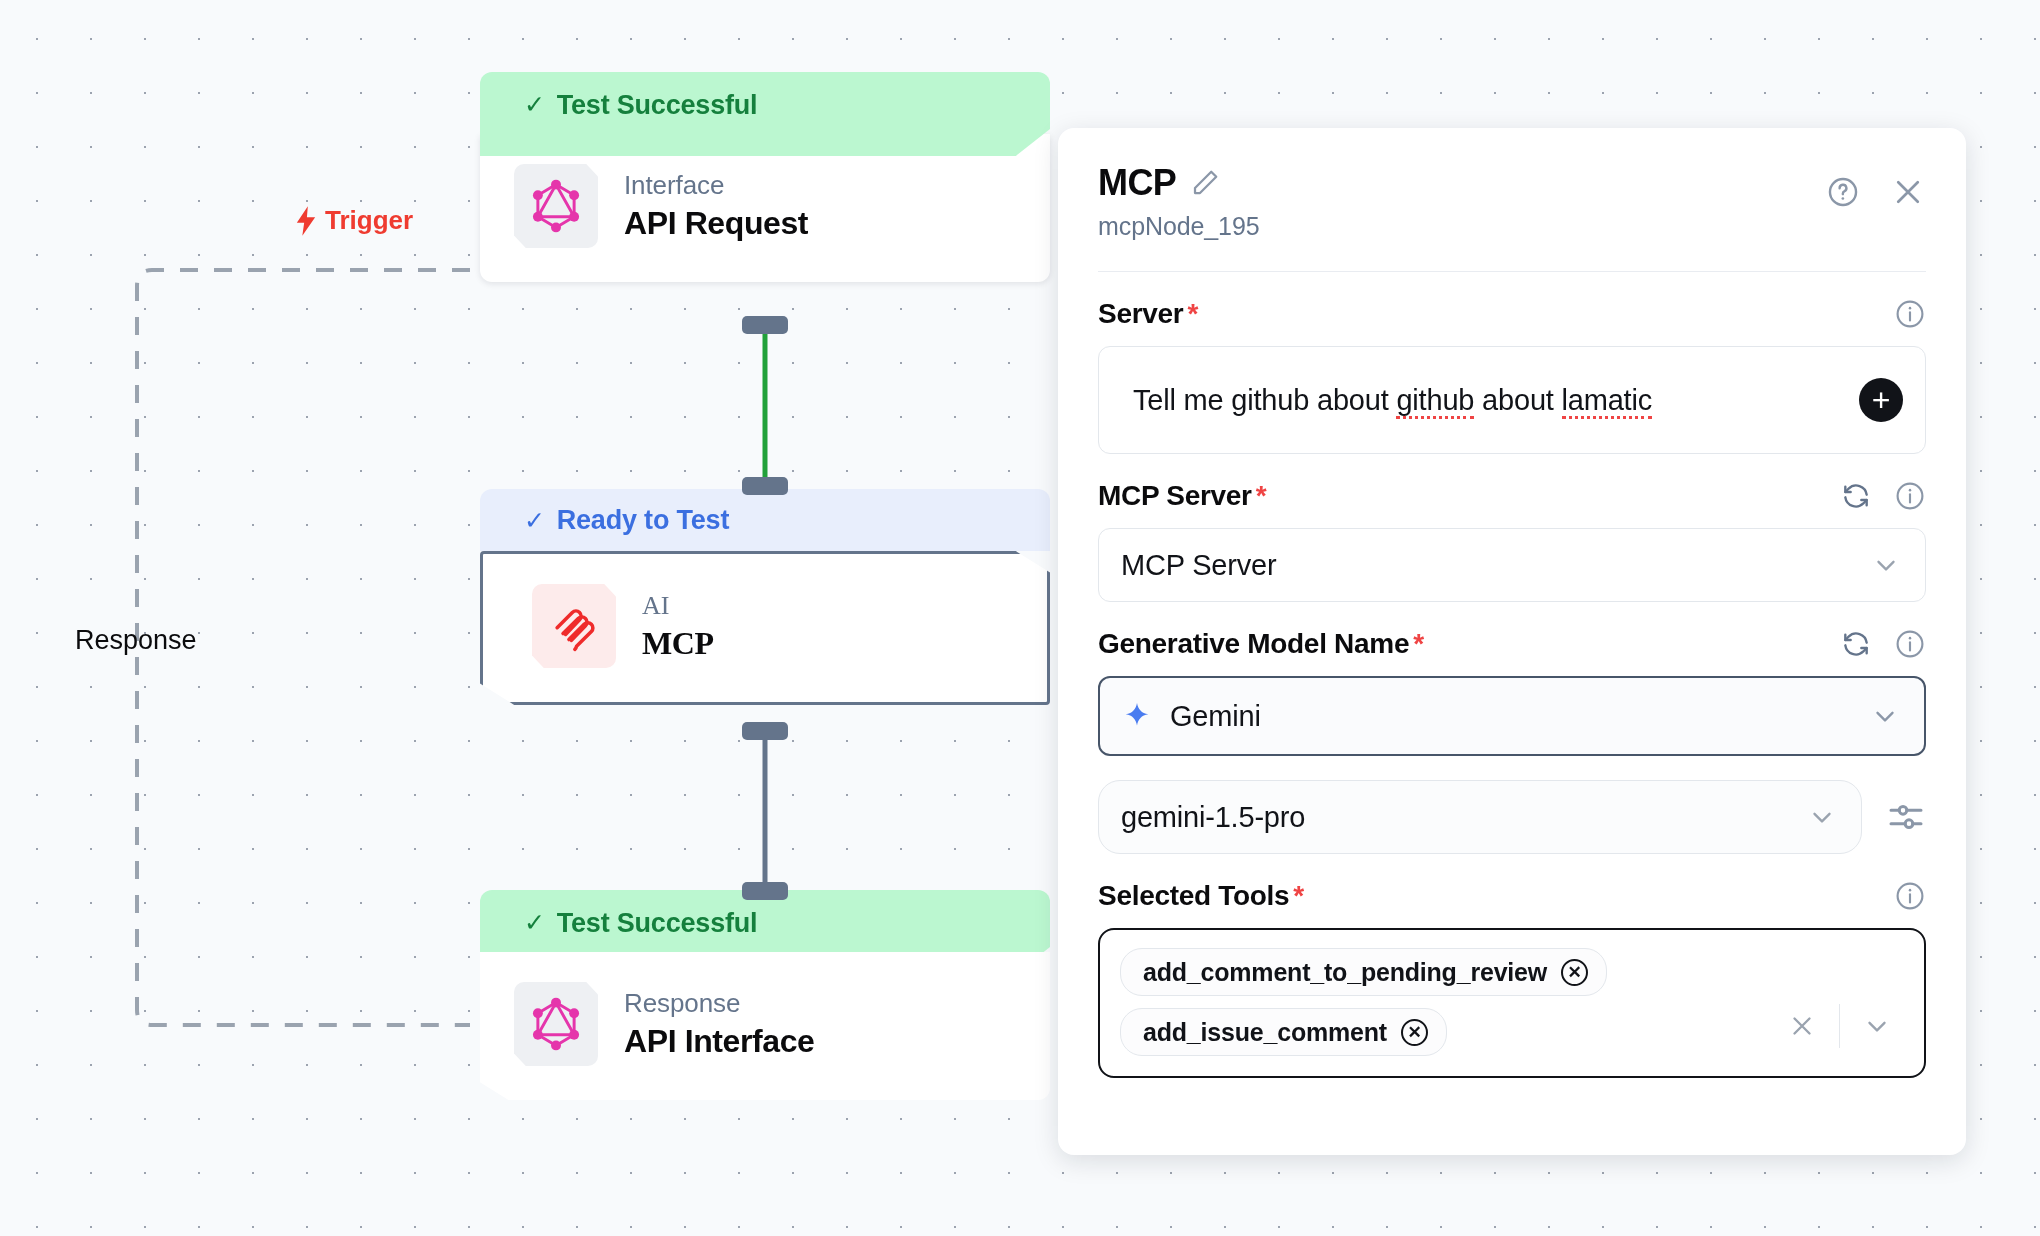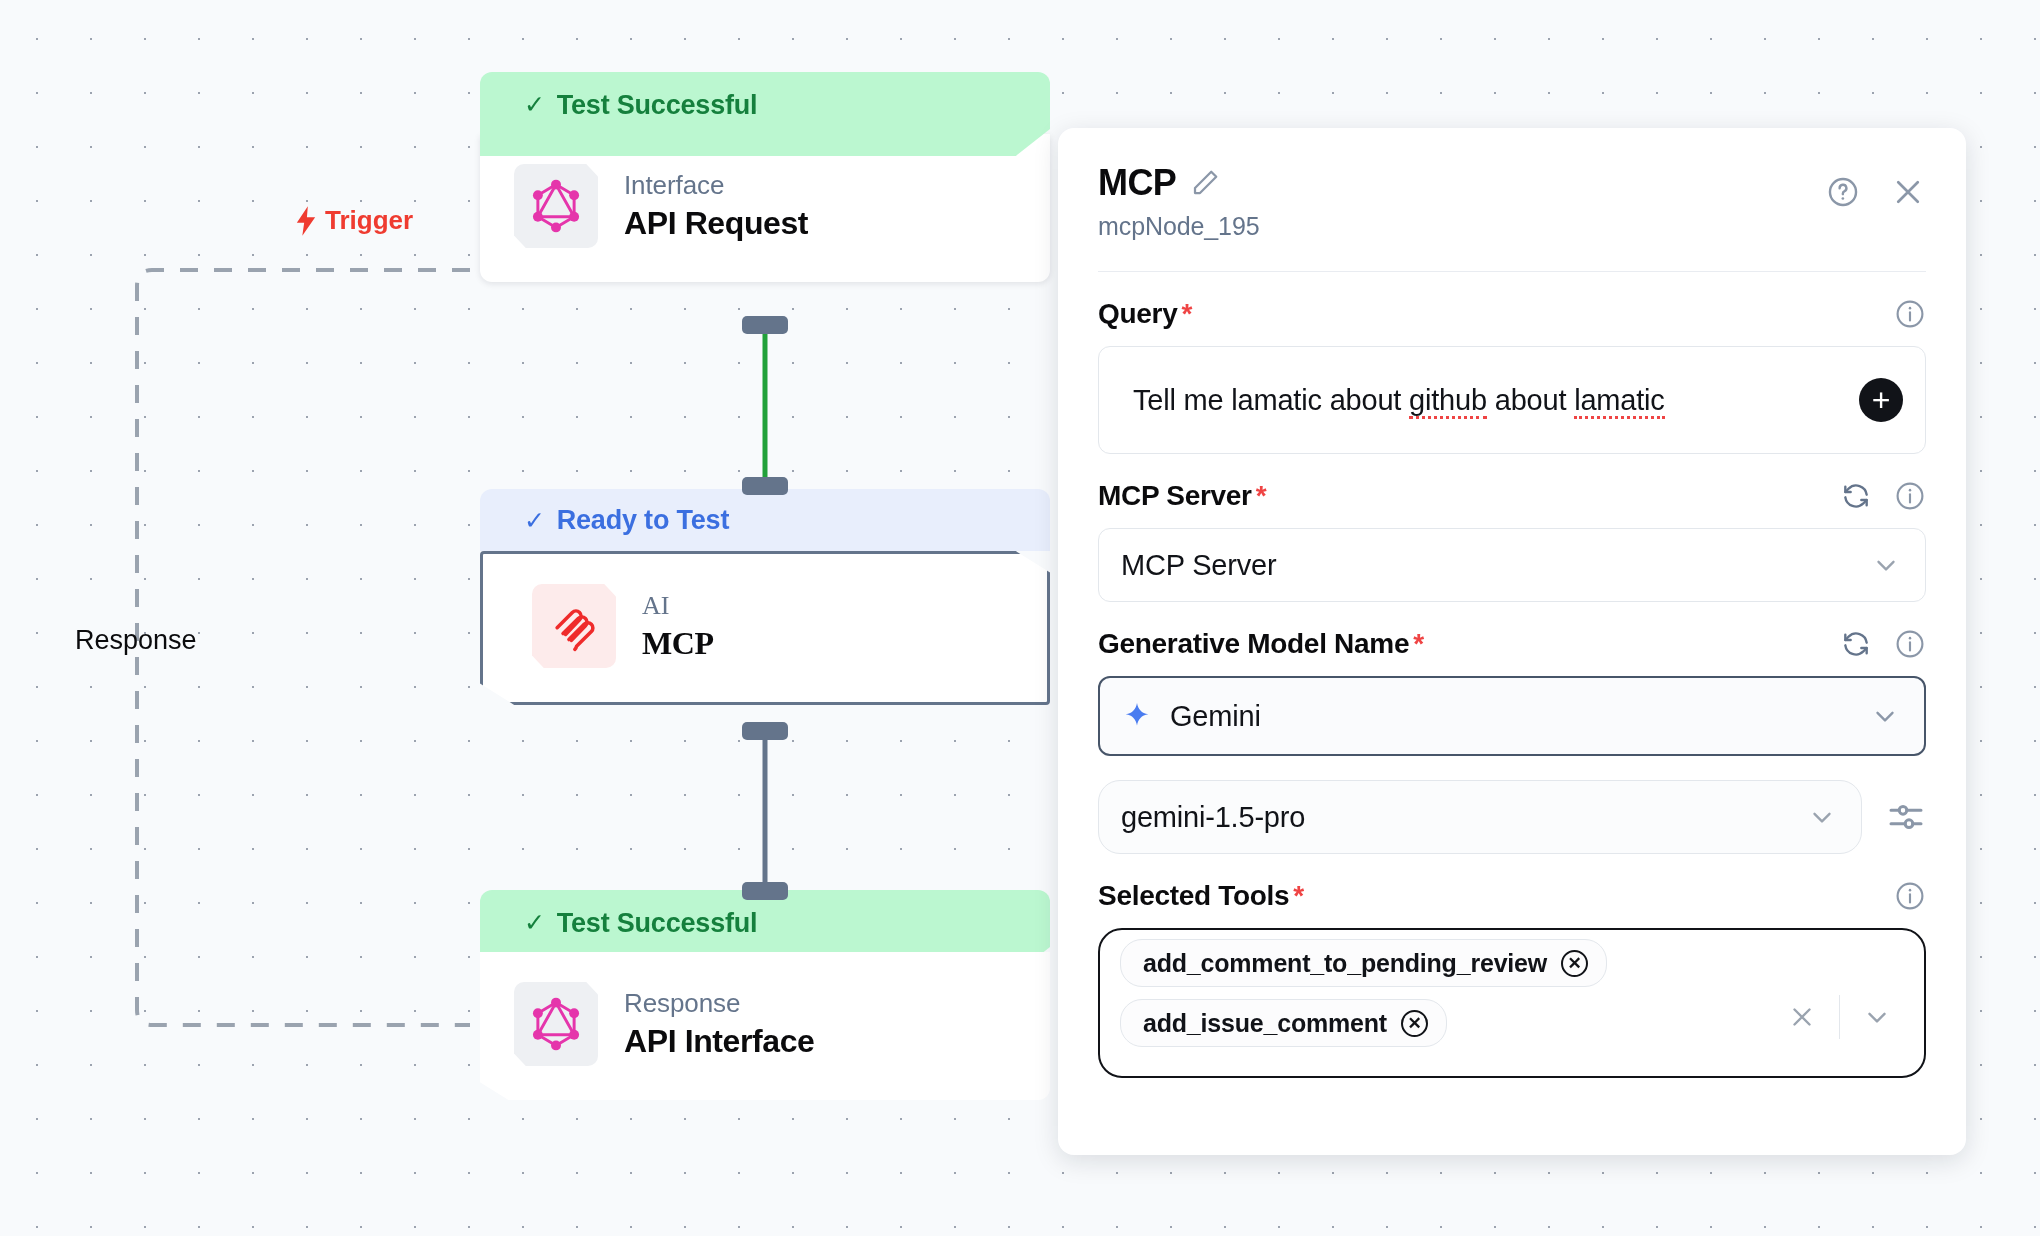--- a/index.html
+++ b/index.html
@@ -252,23 +252,23 @@
     display: flex;
     align-items: center;
     gap: 18px;
   }
 
   .model-row { display: flex; align-items: center; gap: 24px; margin-top: 24px; }
   .model-row .select-box { flex: 1 1 auto; border-radius: 22px; }
 
   .tools-box {
     border: 2px solid #111318;
-    border-radius: 24px;
+    border-radius: 16px;
     min-height: 150px;
-    padding: 9px 18px 18px 20px;
+    padding: 18px 18px 18px 20px;
     display: flex;
     align-items: flex-start;
     justify-content: space-between;
     gap: 10px;
   }
   .chips { display: flex; flex-direction: column; gap: 12px; align-items: flex-start; }
   .chip {
     border: 1px solid #e3e7ec;
     background: #fcfcfd;
     border-radius: 22px;
@@ -448,34 +448,34 @@
             </svg>
           </span>
         </div>
       </div>
 
       <div class="divider"></div>
 
       <div class="field">
         <div class="field-label-row">
           <div class="field-label">
-            <span>Query</span><span class="req">*</span>
+            <span>Server</span><span class="req">*</span>
           </div>
           <div class="field-icons">
             <span>
               <svg width="32" height="32" viewBox="0 0 24 24" fill="none" stroke="#8b97a8" stroke-width="1.6">
                 <circle cx="12" cy="12" r="9.3"></circle>
                 <path d="M12 10.8v6" stroke-linecap="round"></path>
                 <circle cx="12" cy="7.6" r="0.95" fill="#8b97a8" stroke="none"></circle>
               </svg>
             </span>
           </div>
         </div>
         <div class="textarea-box">
-          <div class="textarea-val"><span>Tell me lamatic about </span><span class="spell">github</span><span> about </span><span class="spell">lamatic</span></div>
+          <div class="textarea-val"><span>Tell me github about </span><span class="spell">github</span><span> about </span><span class="spell">lamatic</span></div>
           <div class="plus-btn">+</div>
         </div>
       </div>
 
       <div class="field">
         <div class="field-label-row">
           <div class="field-label">
             <span>MCP Server</span><span class="req">*</span>
           </div>
           <div class="field-icons">

